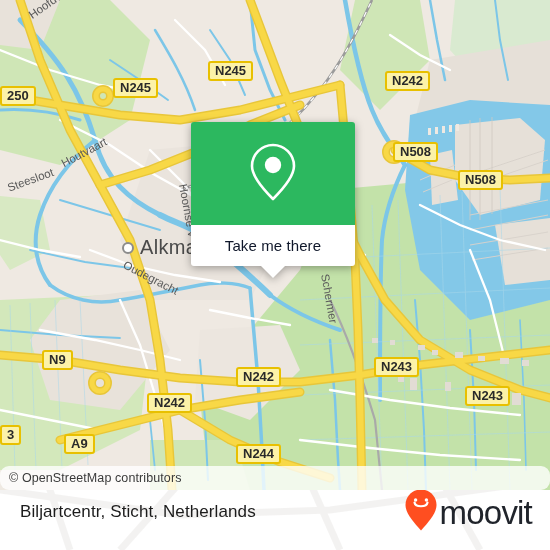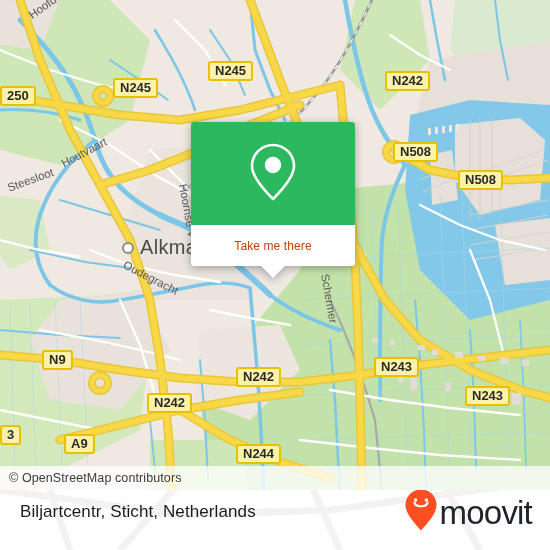--- a/index.html
+++ b/index.html
@@ -34,20 +34,21 @@
   #attribution {
     position: absolute;
     left: 0;
     top: 466px;
     width: 550px;
     height: 24px;
     background: rgba(255,255,255,0.78);
     display: flex;
     align-items: center;
     z-index: 40;
+    border-radius: 9px;
   }
   #attribution .attr-text {
     font-size: 12.5px;
     color: #3a3a3a;
     padding-left: 9px;
     letter-spacing: 0.1px;
     white-space: nowrap;
   }
 
   
@@ -68,22 +69,22 @@
   }
   #popup .popup-foot {
     height: 41px;
     background: #ffffff;
     border-radius: 0 0 3px 3px;
     display: flex;
     align-items: center;
     justify-content: center;
   }
   #popup .popup-foot-label {
-    font-size: 12px;
-    color: #c2410c;
+    font-size: 15px;
+    color: #0f172a;
     letter-spacing: 0.1px;
     white-space: nowrap;
   }
   #popup .popup-tail {
     position: absolute;
     left: 69px;
     top: 143px;
     width: 0; height: 0;
     border-left: 13px solid transparent;
     border-right: 13px solid transparent;

